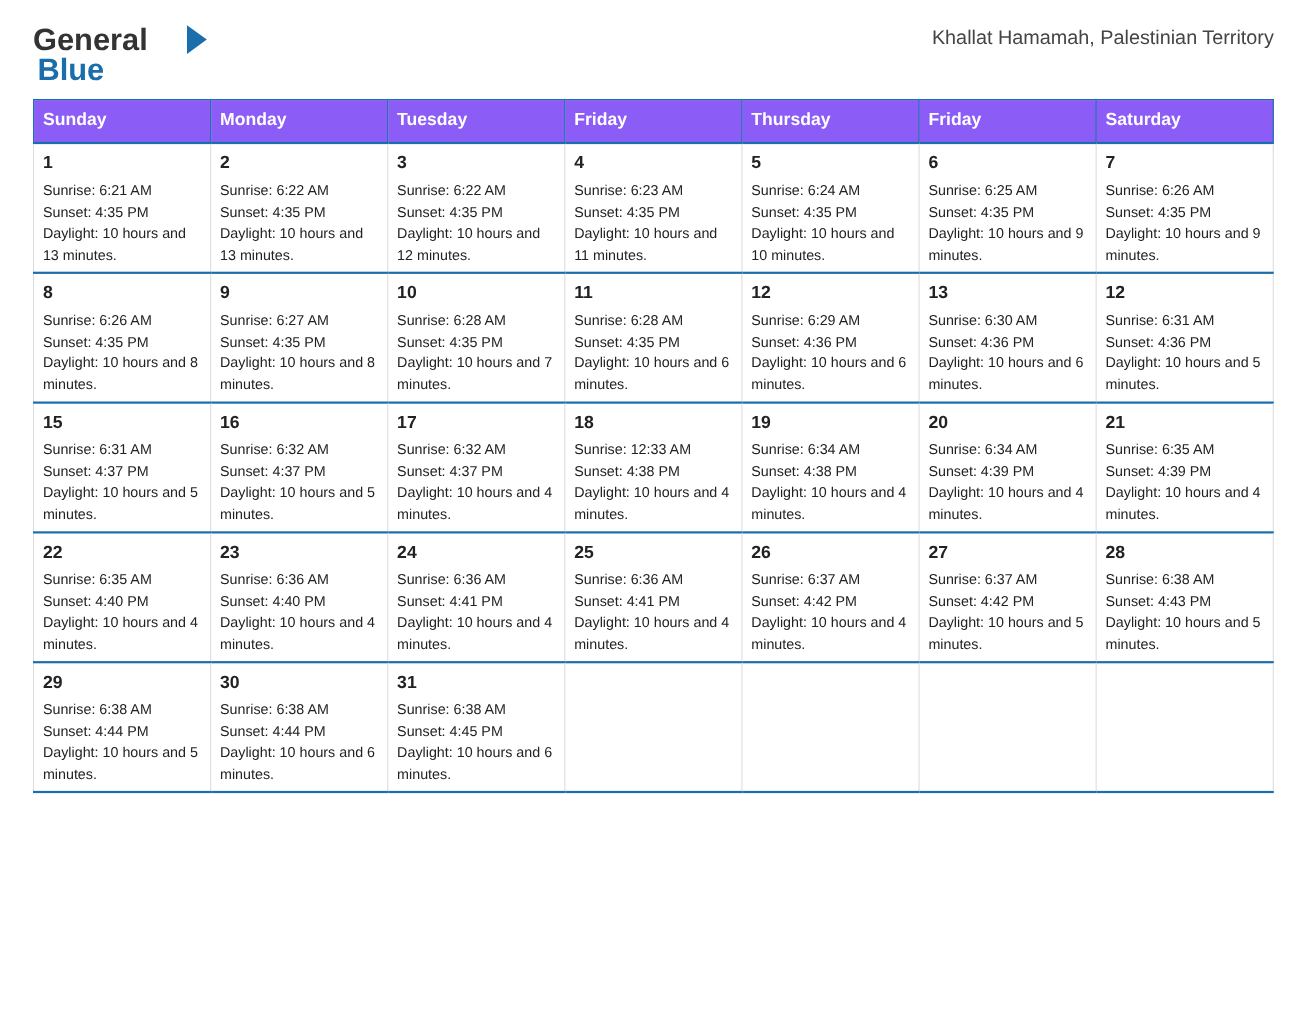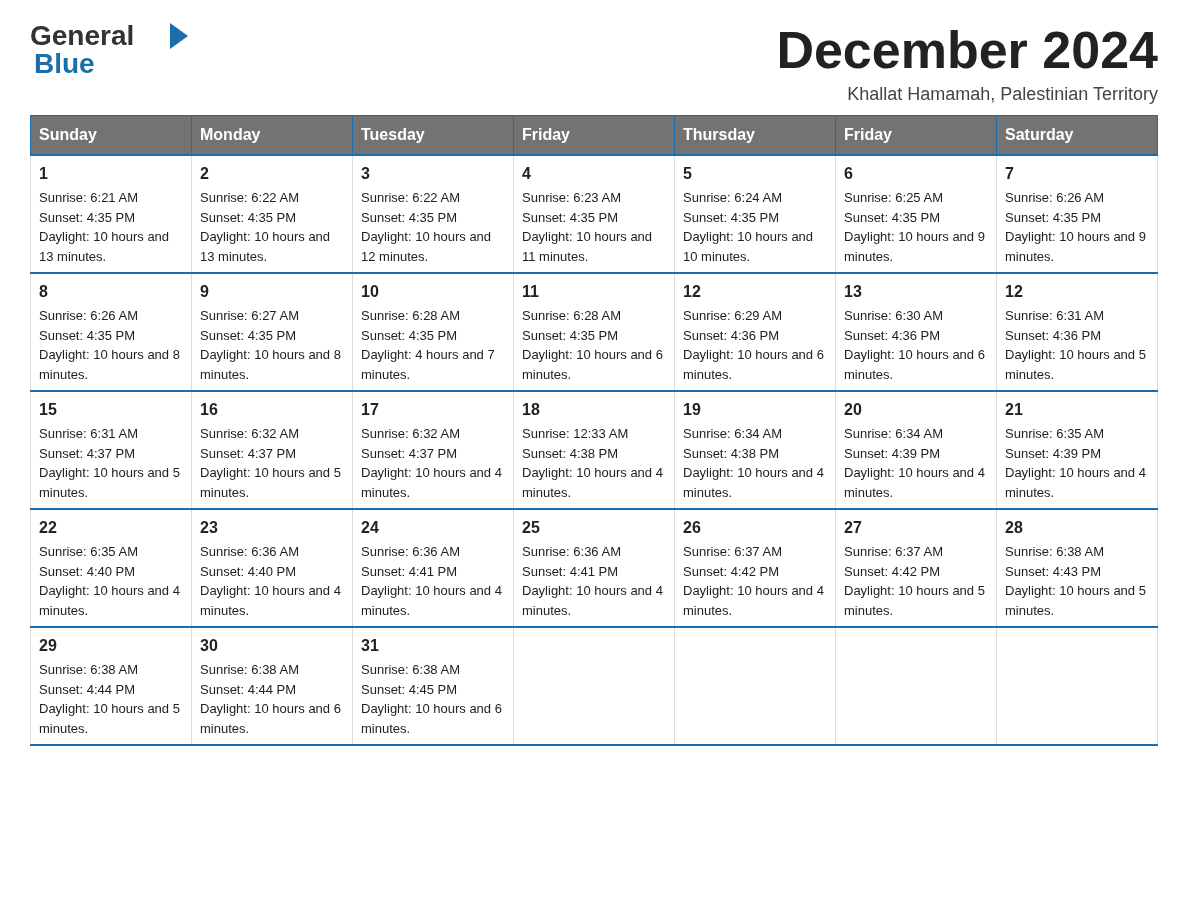--- a/index.html
+++ b/index.html
@@ -58,21 +58,21 @@
       font-size: 18px;
       color: #444;
       margin-top: 4px;
     }
     .calendar {
       width: 100%;
       border-collapse: collapse;
       margin-top: 10px;
     }
     .calendar thead tr th {
-      background-color: #737373;
+      background-color: #8b5cf6;
       color: #fff;
       padding: 10px 8px;
       font-size: 16px;
       font-weight: bold;
       text-align: left;
       border: 1px solid #1a6eab;
     }
     .calendar tbody tr td {
       vertical-align: top;
       padding: 6px 8px;
@@ -108,21 +108,20 @@
 
 <div class="header">
   <div class="logo">
     <div class="logo-top">
       <span class="logo-general">General</span>
       <div class="logo-triangle"></div>
     </div>
     <span class="logo-blue">Blue</span>
   </div>
   <div class="title-section">
-    <div class="month-title">December 2024</div>
     <div class="location-subtitle">Khallat Hamamah, Palestinian Territory</div>
   </div>
 </div>
 
 <table class="calendar">
   <thead>
     <tr>
     <th>Sunday</th>
         <th>Monday</th>
         <th>Tuesday</th>
@@ -138,21 +137,21 @@
         <td><span class="day-num">2</span><span>Sunrise: 6:22 AM</span><br><span>Sunset: 4:35 PM</span><br><span>Daylight: 10 hours and 13 minutes.</span></td>
         <td><span class="day-num">3</span><span>Sunrise: 6:22 AM</span><br><span>Sunset: 4:35 PM</span><br><span>Daylight: 10 hours and 12 minutes.</span></td>
         <td><span class="day-num">4</span><span>Sunrise: 6:23 AM</span><br><span>Sunset: 4:35 PM</span><br><span>Daylight: 10 hours and 11 minutes.</span></td>
         <td><span class="day-num">5</span><span>Sunrise: 6:24 AM</span><br><span>Sunset: 4:35 PM</span><br><span>Daylight: 10 hours and 10 minutes.</span></td>
         <td><span class="day-num">6</span><span>Sunrise: 6:25 AM</span><br><span>Sunset: 4:35 PM</span><br><span>Daylight: 10 hours and 9 minutes.</span></td>
         <td><span class="day-num">7</span><span>Sunrise: 6:26 AM</span><br><span>Sunset: 4:35 PM</span><br><span>Daylight: 10 hours and 9 minutes.</span></td>
       </tr>
       <tr>
         <td><span class="day-num">8</span><span>Sunrise: 6:26 AM</span><br><span>Sunset: 4:35 PM</span><br><span>Daylight: 10 hours and 8 minutes.</span></td>
         <td><span class="day-num">9</span><span>Sunrise: 6:27 AM</span><br><span>Sunset: 4:35 PM</span><br><span>Daylight: 10 hours and 8 minutes.</span></td>
-        <td><span class="day-num">10</span><span>Sunrise: 6:28 AM</span><br><span>Sunset: 4:35 PM</span><br><span>Daylight: 4 hours and 7 minutes.</span></td>
+        <td><span class="day-num">10</span><span>Sunrise: 6:28 AM</span><br><span>Sunset: 4:35 PM</span><br><span>Daylight: 10 hours and 7 minutes.</span></td>
         <td><span class="day-num">11</span><span>Sunrise: 6:28 AM</span><br><span>Sunset: 4:35 PM</span><br><span>Daylight: 10 hours and 6 minutes.</span></td>
         <td><span class="day-num">12</span><span>Sunrise: 6:29 AM</span><br><span>Sunset: 4:36 PM</span><br><span>Daylight: 10 hours and 6 minutes.</span></td>
         <td><span class="day-num">13</span><span>Sunrise: 6:30 AM</span><br><span>Sunset: 4:36 PM</span><br><span>Daylight: 10 hours and 6 minutes.</span></td>
         <td><span class="day-num">12</span><span>Sunrise: 6:31 AM</span><br><span>Sunset: 4:36 PM</span><br><span>Daylight: 10 hours and 5 minutes.</span></td>
       </tr>
       <tr>
         <td><span class="day-num">15</span><span>Sunrise: 6:31 AM</span><br><span>Sunset: 4:37 PM</span><br><span>Daylight: 10 hours and 5 minutes.</span></td>
         <td><span class="day-num">16</span><span>Sunrise: 6:32 AM</span><br><span>Sunset: 4:37 PM</span><br><span>Daylight: 10 hours and 5 minutes.</span></td>
         <td><span class="day-num">17</span><span>Sunrise: 6:32 AM</span><br><span>Sunset: 4:37 PM</span><br><span>Daylight: 10 hours and 4 minutes.</span></td>
         <td><span class="day-num">18</span><span>Sunrise: 12:33 AM</span><br><span>Sunset: 4:38 PM</span><br><span>Daylight: 10 hours and 4 minutes.</span></td>

